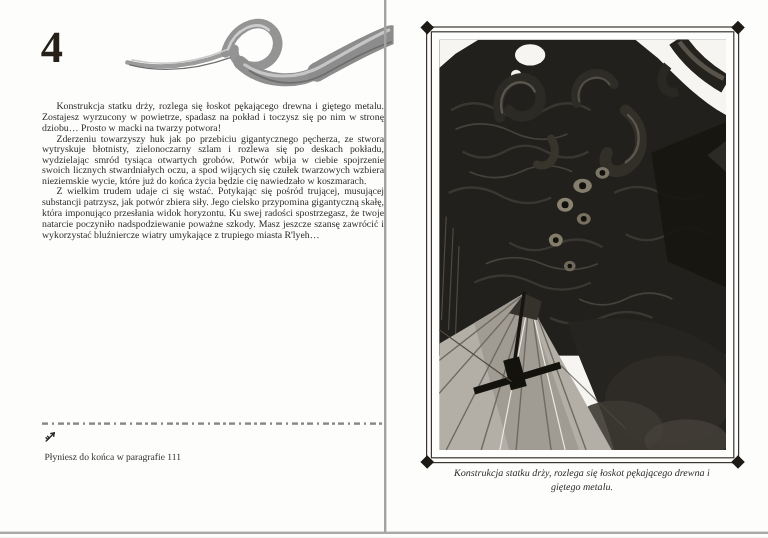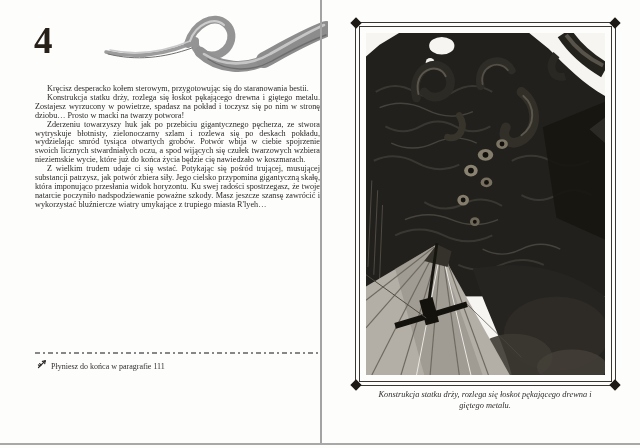--- a/index.html
+++ b/index.html
@@ -23,21 +23,21 @@
   #body-text p{margin:0;text-indent:12px;}
   #choice-rule{
     position:absolute;left:35px;top:352px;width:285px;height:2px;
     background:repeating-linear-gradient(90deg,
       #878787 0 5px, transparent 5px 8px,
       #878787 8px 10px, transparent 10px 13px);
   }
   #choice-line{
     position:absolute;left:37px;top:360px;width:283px;
     font-size:8px;line-height:10px;color:#33302c;
-    display:flex;align-items:flex-end;gap:4px;
+    display:flex;align-items:flex-start;gap:4px;flex-direction:column;
   }
   #choice-line .glyph{flex:0 0 auto;display:inline-block;margin-top:-1px;}
   
   #frame-outer{
     position:absolute;left:355px;top:22px;width:259px;height:362px;
     border:1px solid #393530;
   }
   #frame-inner{position:absolute;left:3px;top:3px;right:3px;bottom:3px;border:1px solid #393530;}
   #art{position:absolute;left:6px;top:6px;right:6px;bottom:6px;}
   #art svg{display:block;width:100%;height:100%;}
@@ -72,21 +72,20 @@
         <path d="M164,58 C186,46 205,35 226,27" stroke="#8c8c8c" stroke-width="16"></path>
         <path d="M10,48 C38,54 64,50 90,39" stroke="#c9c9c9" stroke-width="1.4"></path>
         <path d="M90,39 C96,22 114,14 124,23" stroke="#cdcdcd" stroke-width="2.2"></path>
         <path d="M104,52 C122,64 148,65 170,52 C190,41 206,31 224,23" stroke="#c6c6c6" stroke-width="2.6"></path>
         <path d="M8,52 C36,59 64,56 92,46" stroke="#6f6f6f" stroke-width="1"></path>
         <path d="M108,57 C128,70 152,70 172,59 C192,48 208,39 226,33" stroke="#6d6d6d" stroke-width="1.4"></path>
       </g>
     </svg>
 
     <div id="body-text">
-      <p>Kręcisz desperacko kołem sterowym, przygotowując się do staranowania bestii.</p>
       <p>Konstrukcja statku drży, rozlega się łoskot pękającego drewna i giętego metalu. Zostajesz wyrzucony w powietrze, spadasz na pokład i toczysz się po nim w stronę dziobu… Prosto w macki na twarzy potwora!</p>
       <p>Zderzeniu towarzyszy huk jak po przebiciu gigantycznego pęcherza, ze stwora wytryskuje błotnisty, zielonoczarny szlam i rozlewa się po deskach pokładu, wydzielając smród tysiąca otwartych grobów. Potwór wbija w ciebie spojrzenie swoich licznych stwardniałych oczu, a spod wijących się czułek twarzowych wzbiera nieziemskie wycie, które już do końca życia będzie cię nawiedzało w koszmarach.</p>
       <p>Z wielkim trudem udaje ci się wstać. Potykając się pośród trującej, musującej substancji patrzysz, jak potwór zbiera siły. Jego cielsko przypomina gigantyczną skałę, która imponująco przesłania widok horyzontu. Ku swej radości spostrzegasz, że twoje natarcie poczyniło nadspodziewanie poważne szkody. Masz jeszcze szansę zawrócić i wykorzystać bluźniercze wiatry umykające z trupiego miasta R'lyeh…</p>
     </div>
 
     <div id="choice-rule"></div>
     <div id="choice-line">
       <span class="glyph">
         <svg width="10" height="10" viewBox="0 0 10 10">
           <g stroke="#2e2b28" stroke-width="1.2" fill="none" stroke-linecap="round">

